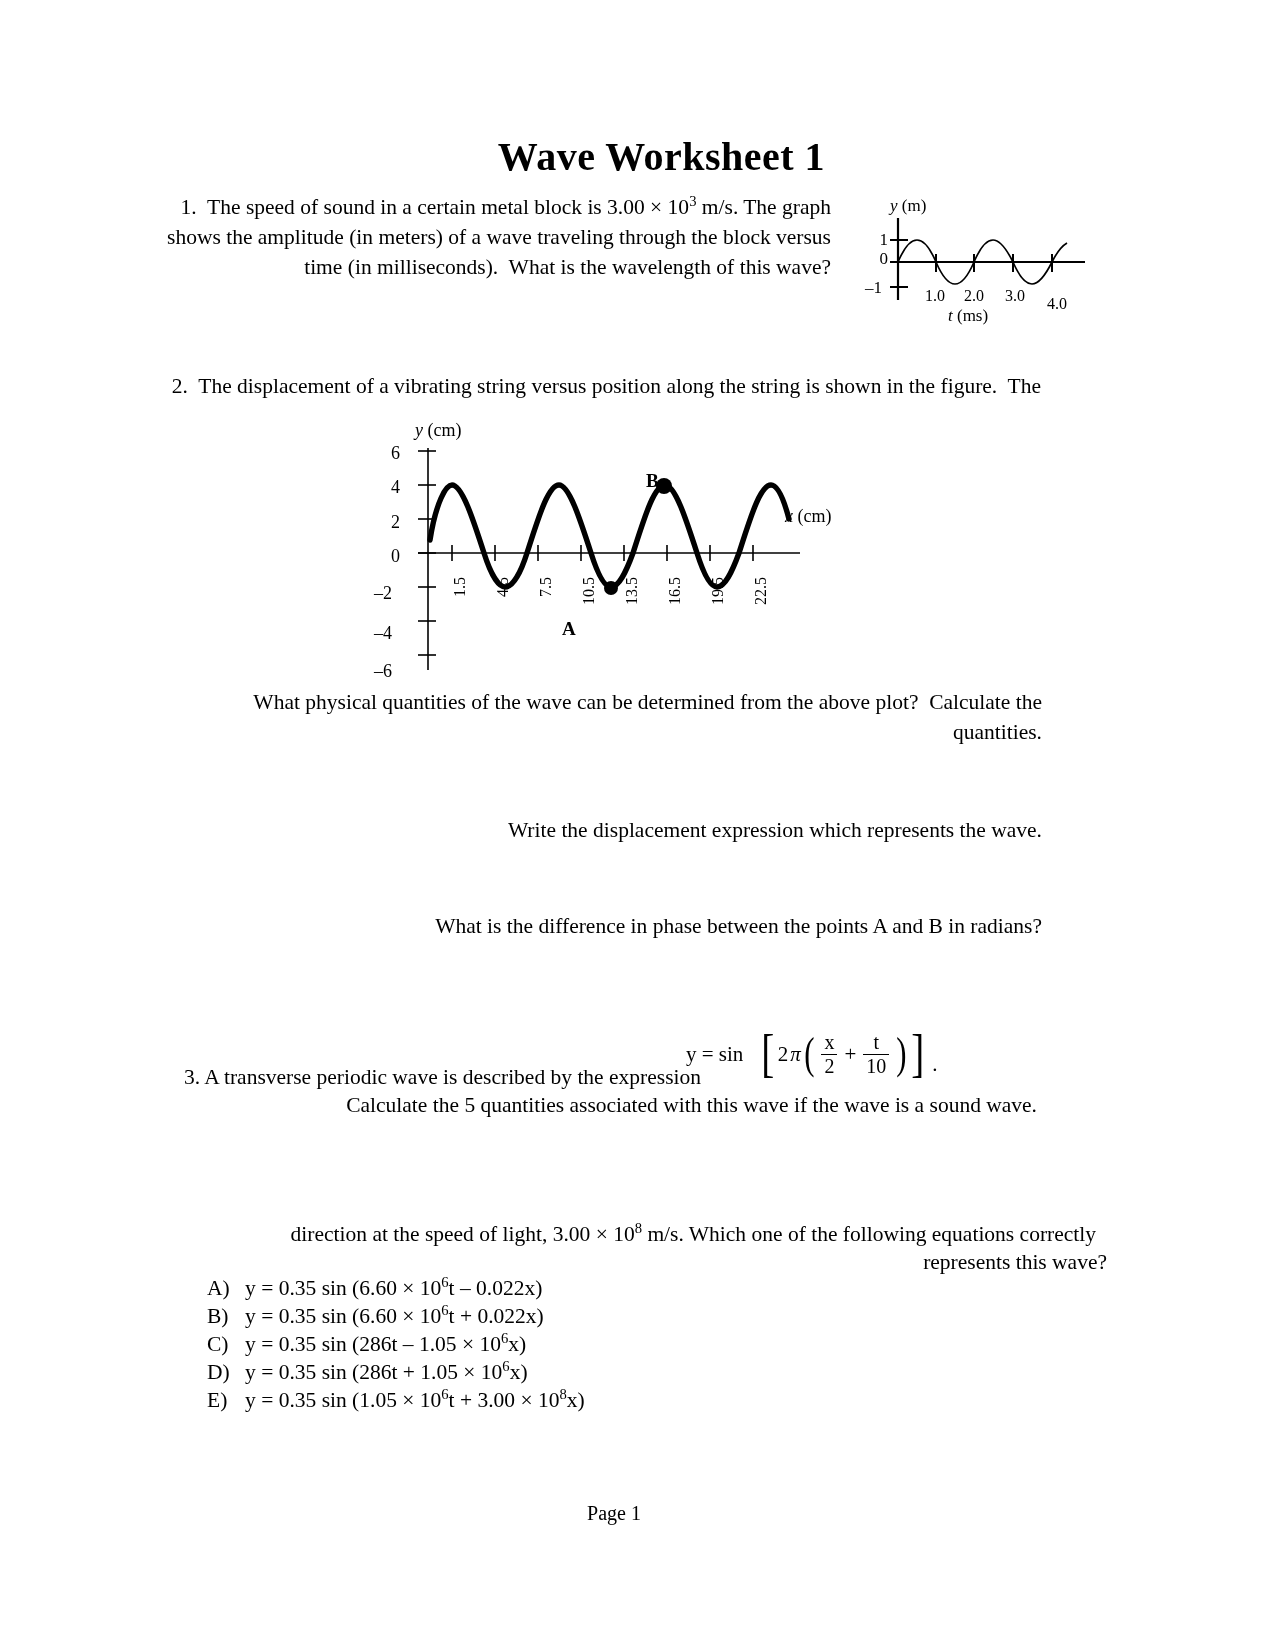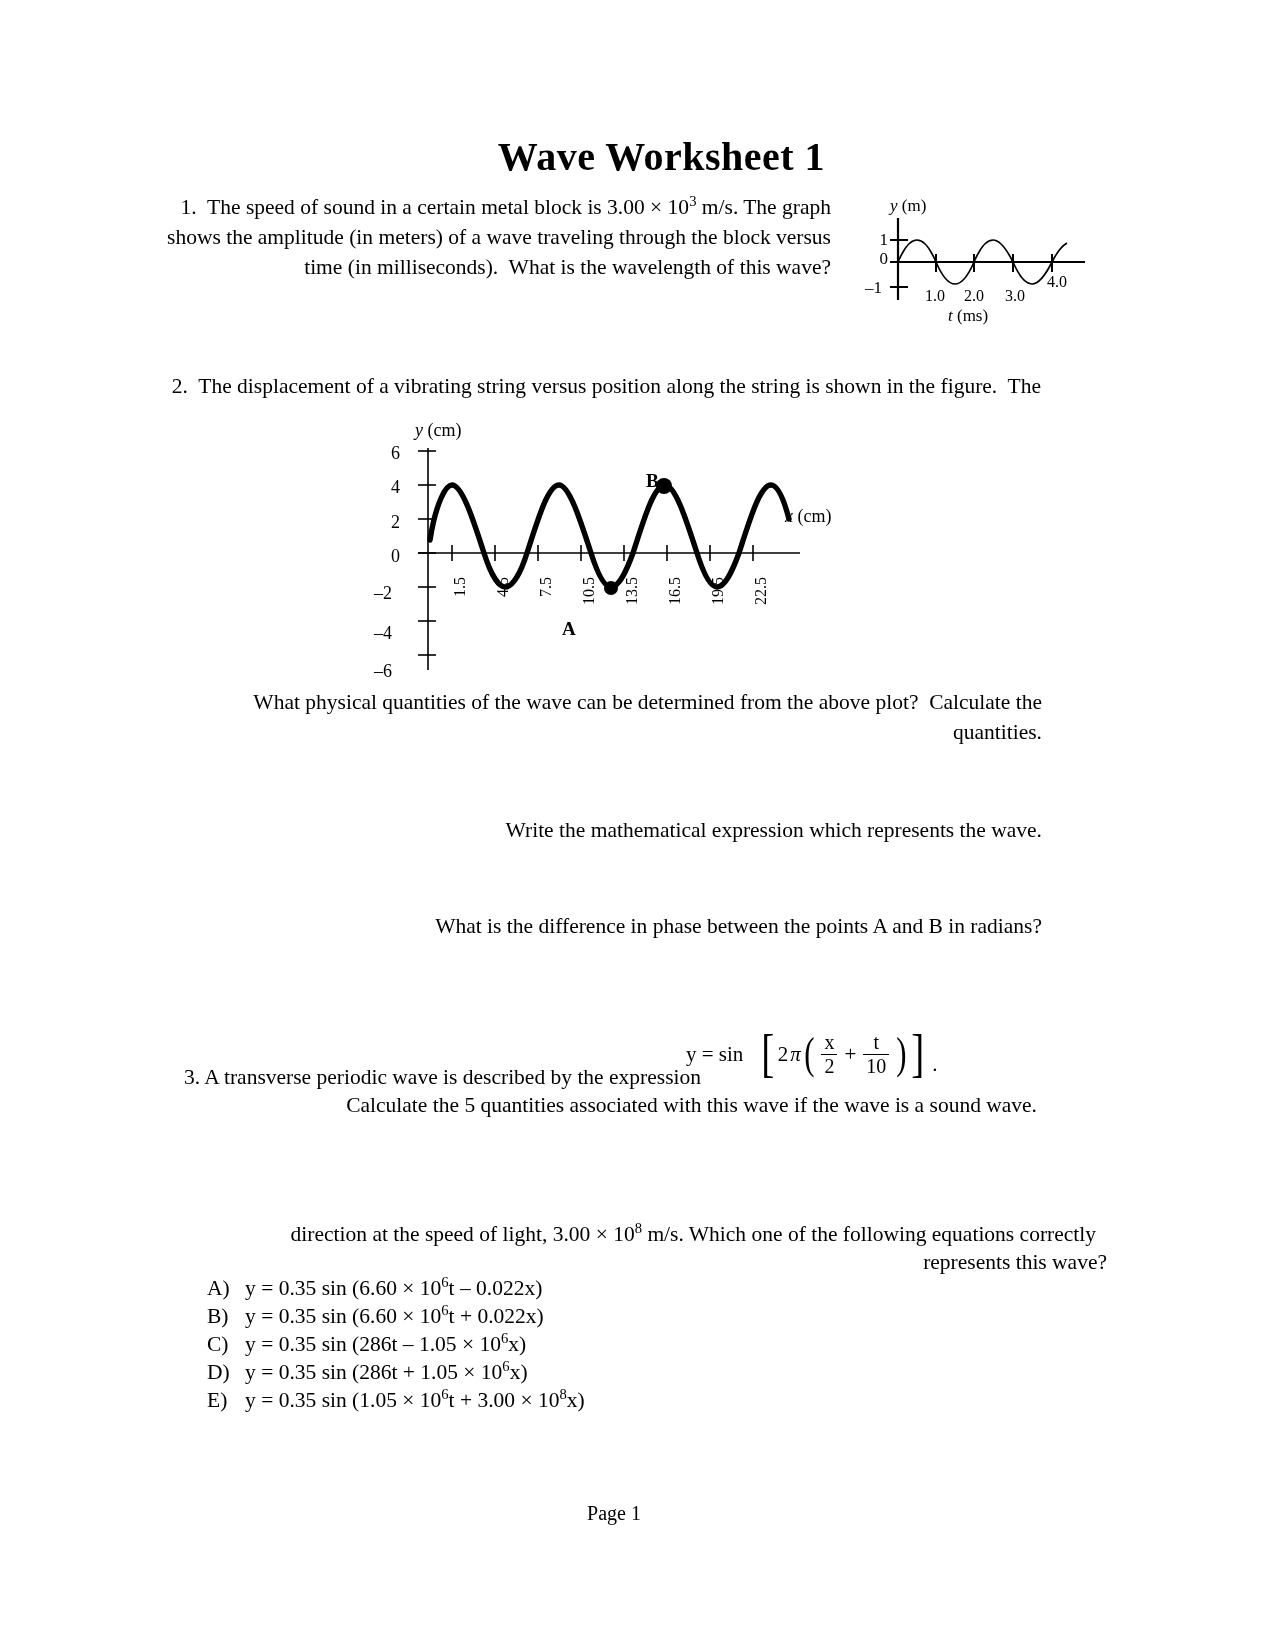--- a/index.html
+++ b/index.html
@@ -197,21 +197,21 @@
       <span>t</span>
       <span class="unit">(ms)</span>
     </div>
     <div class="ytick" style="left:6px; top:34px;">1</div>
     <div class="ytick" style="left:6px; top:53px;">0</div>
     <div class="ytick" style="left:0px; top:82px;">–1</div>
 
     <div class="xtick" style="left:58px; top:91px;">1.0</div>
     <div class="xtick" style="left:97px; top:91px;">2.0</div>
     <div class="xtick" style="left:138px; top:91px;">3.0</div>
-    <div class="xtick" style="left:180px; top:77px;">4.0</div>
+    <div class="xtick" style="left:180px; top:99px;">4.0</div>
 
     <svg width="250" height="140" viewBox="0 0 250 140" style="position:absolute; left:0; top:0;">
 
       <line x1="38" y1="22" x2="38" y2="104" stroke="#000" stroke-width="2.2"></line>
 
       <line x1="30" y1="66" x2="225" y2="66" stroke="#000" stroke-width="2.2"></line>
 
       <line x1="30" y1="44" x2="48" y2="44" stroke="#000" stroke-width="2"></line>
       <line x1="30" y1="91" x2="48" y2="91" stroke="#000" stroke-width="2"></line>
 
@@ -309,21 +309,21 @@
       <circle cx="294" cy="66" r="8" fill="#000"></circle>
 
       <circle cx="241" cy="168" r="7" fill="#000"></circle>
     </svg>
   </div>
 
   <div class="tblock" id="q2a">
     <div class="tline">What physical quantities of the wave can be determined from the above plot?  Calculate the</div>
     <div class="tline">quantities.</div>
   </div>
-  <div class="tblock" id="q2b">Write the mathematical expression which represents the wave.</div>
+  <div class="tblock" id="q2b">Write the displacement expression which represents the wave.</div>
   <div class="tblock" id="q2c">What is the difference in phase between the points A and B in radians?</div>
 
   <div class="tblock" id="p3-text">3.  A transverse periodic wave is described by the expression</div>
   <div class="tblock" id="p3-sub">Calculate the 5 quantities associated with this wave if the wave is a sound wave.</div>
 
   <div id="eq3">
     <span class="lhs">y  =  sin</span>
     <span class="bigbr">[</span>
     <span class="twopi">2</span>
     <span class="twopi" style="font-style:italic;">π</span>

